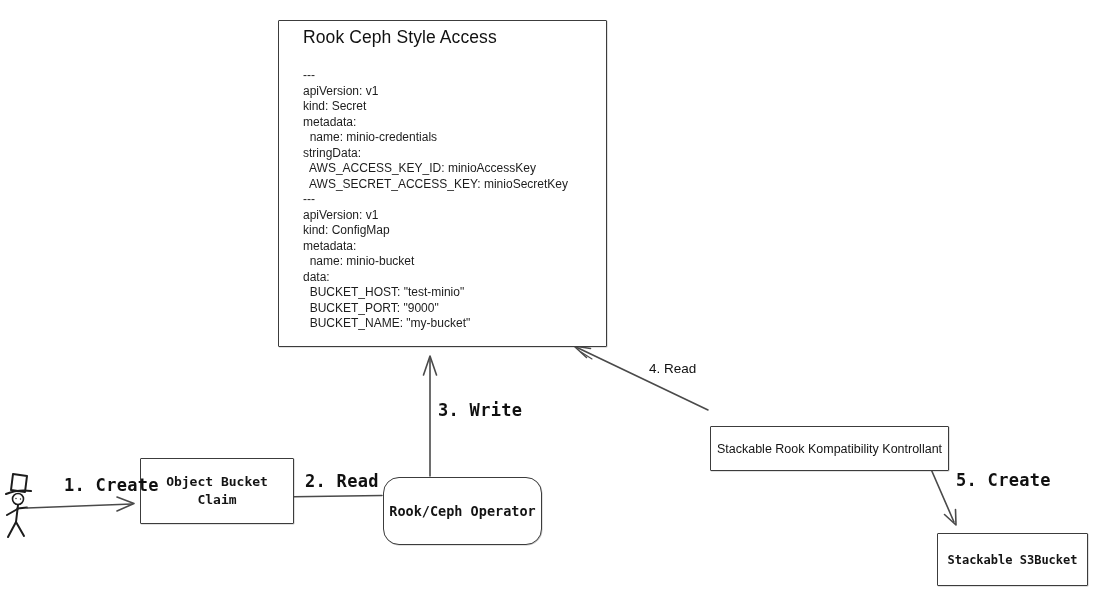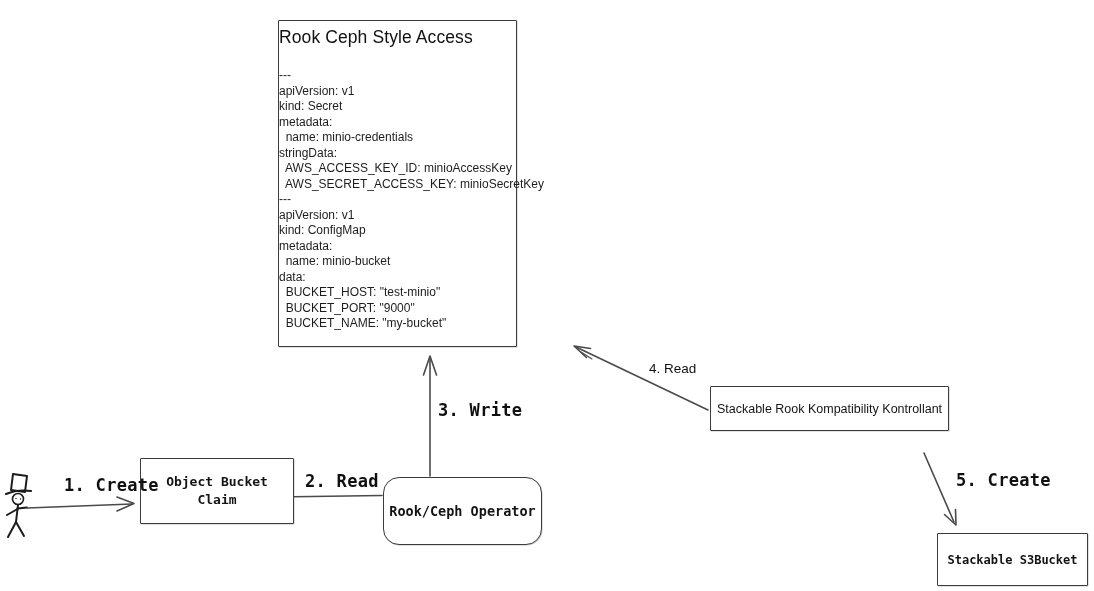--- a/index.html
+++ b/index.html
@@ -28,23 +28,23 @@
     position: absolute;
     box-sizing: border-box;
     border: 1.7px solid #3c3c3c;
     background: #ffffff;
     border-radius: 1px;
     box-shadow: 0.5px 0.5px 0 0 rgba(80,80,80,0.35);
   }
   .yaml-box {
     left: 278px;
     top: 20px;
-    width: 239px;
+    width: 329px;
     height: 327px;
-    padding: 6px 0;
+    padding: 6px 24px;
   }
   .yaml-title {
     font-size: 17.5px;
     line-height: 21px;
     color: #111111;
     letter-spacing: 0.1px;
   }
   .yaml-lines {
     margin-top: 20px;
     font-size: 12px;
@@ -75,21 +75,21 @@
     left: 383px;
     top: 477px;
     width: 159px;
     height: 68px;
     font-size: 13.5px;
     font-weight: 600;
     border-radius: 16px;
   }
   .node-kontrollant {
     left: 710px;
-    top: 386px;
+    top: 426px;
     width: 239px;
     height: 45px;
     font-size: 12.5px;
     font-weight: 400;
     white-space: nowrap;
     font-family: "Liberation Sans", sans-serif;
   }
   .node-s3bucket {
     left: 937px;
     top: 533px;

